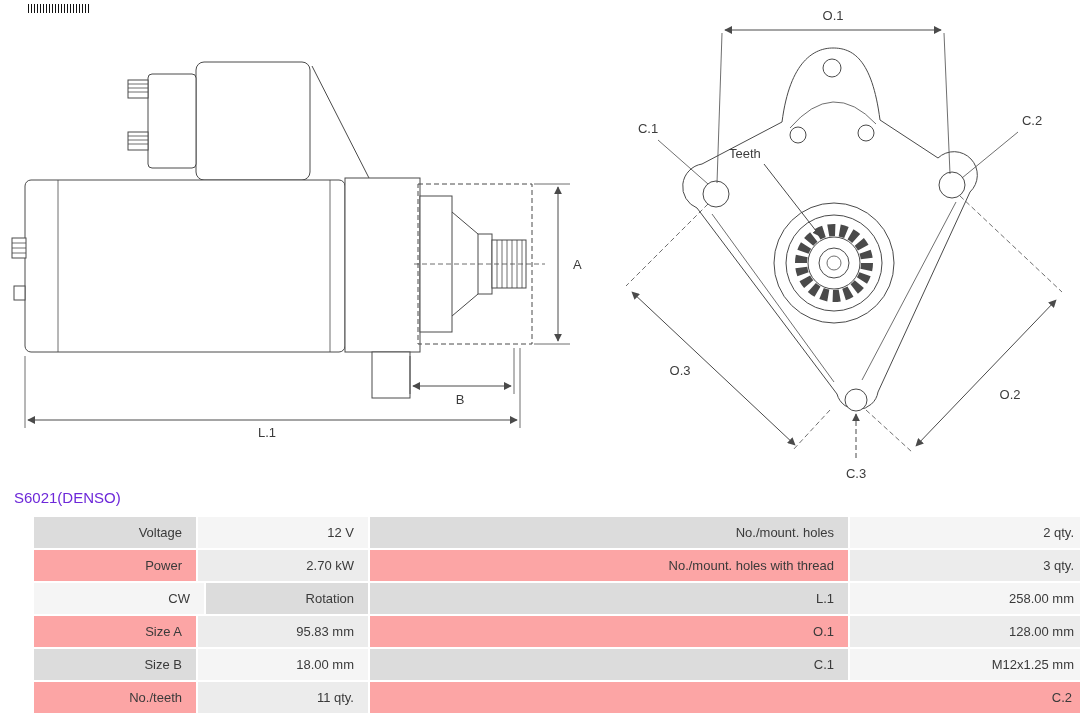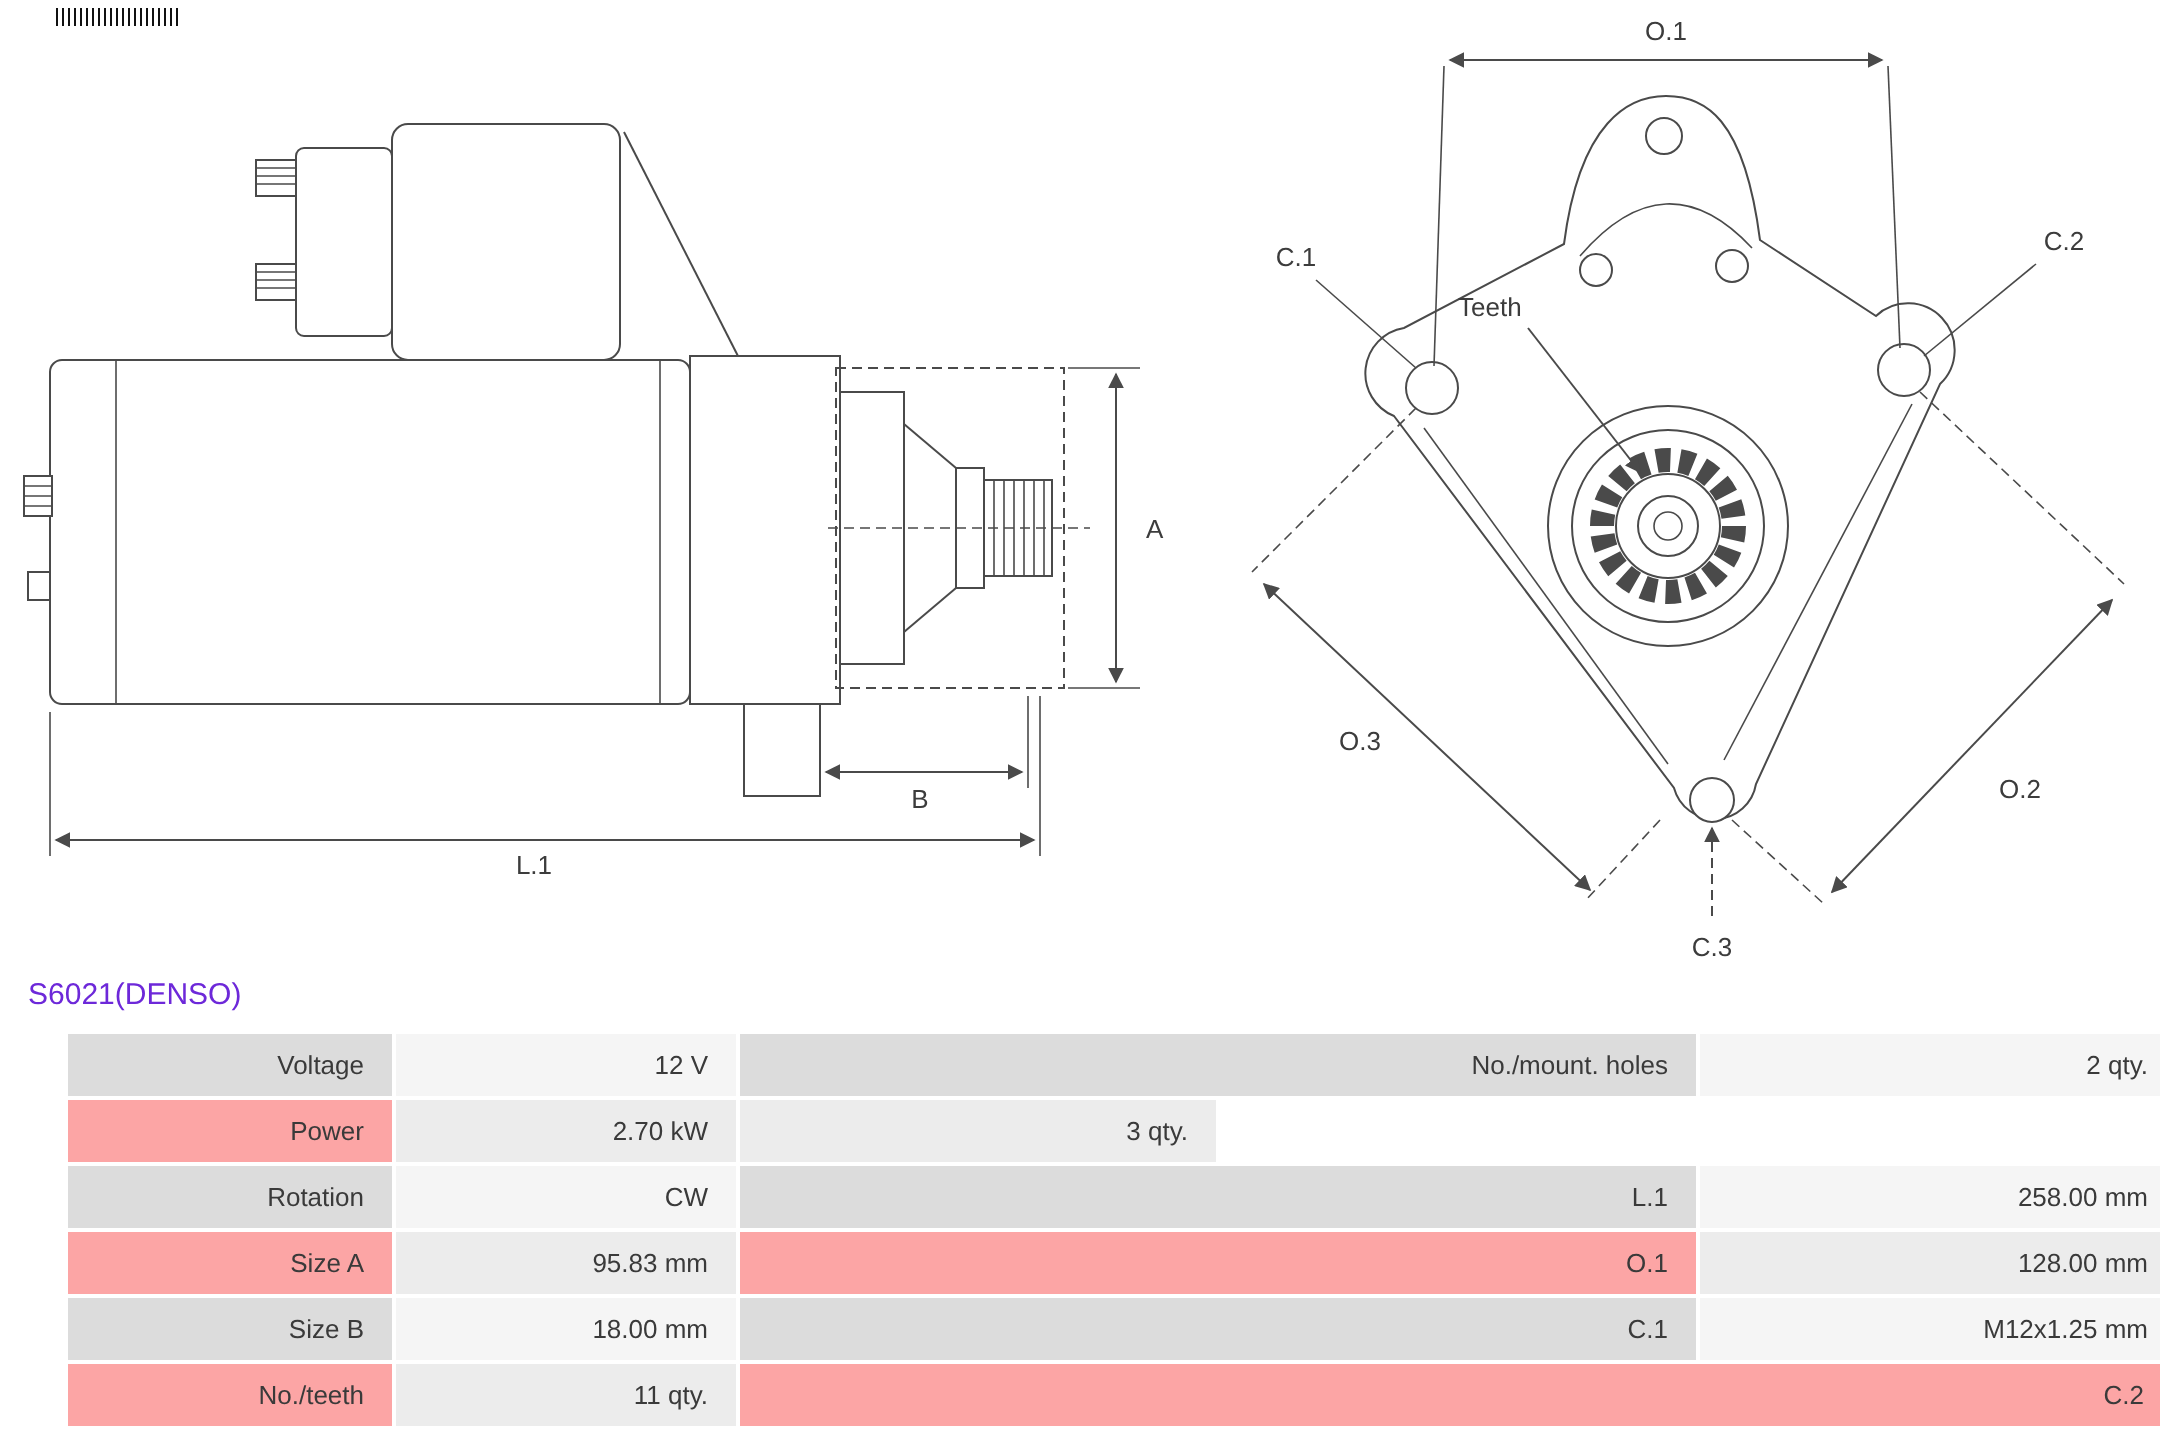--- a/index.html
+++ b/index.html
@@ -180,26 +180,27 @@
     <div class="spec-row odd">
       <div class="cell c1 lbl">Voltage</div>
       <div class="cell c2 val">12 V</div>
       <div class="cell c3 lbl">No./mount. holes</div>
       <div class="cell c4 val">2 qty.</div>
     </div>
 
     <div class="spec-row even">
       <div class="cell c1 lbl">Power</div>
       <div class="cell c2 val">2.70 kW</div>
+      <div class="cell c3 lbl">No./mount. holes with thread</div>
       <div class="cell c4 val">3 qty.</div>
     </div>
 
     <div class="spec-row odd">
+      <div class="cell c2 val">CW</div>
       <div class="cell c1 lbl">Rotation</div>
-      <div class="cell c2 val">CW</div>
       <div class="cell c3 lbl">L.1</div>
       <div class="cell c4 val">258.00 mm</div>
     </div>
 
     <div class="spec-row even">
       <div class="cell c1 lbl">Size A</div>
       <div class="cell c2 val">95.83 mm</div>
       <div class="cell c3 lbl">O.1</div>
       <div class="cell c4 val">128.00 mm</div>
     </div>

